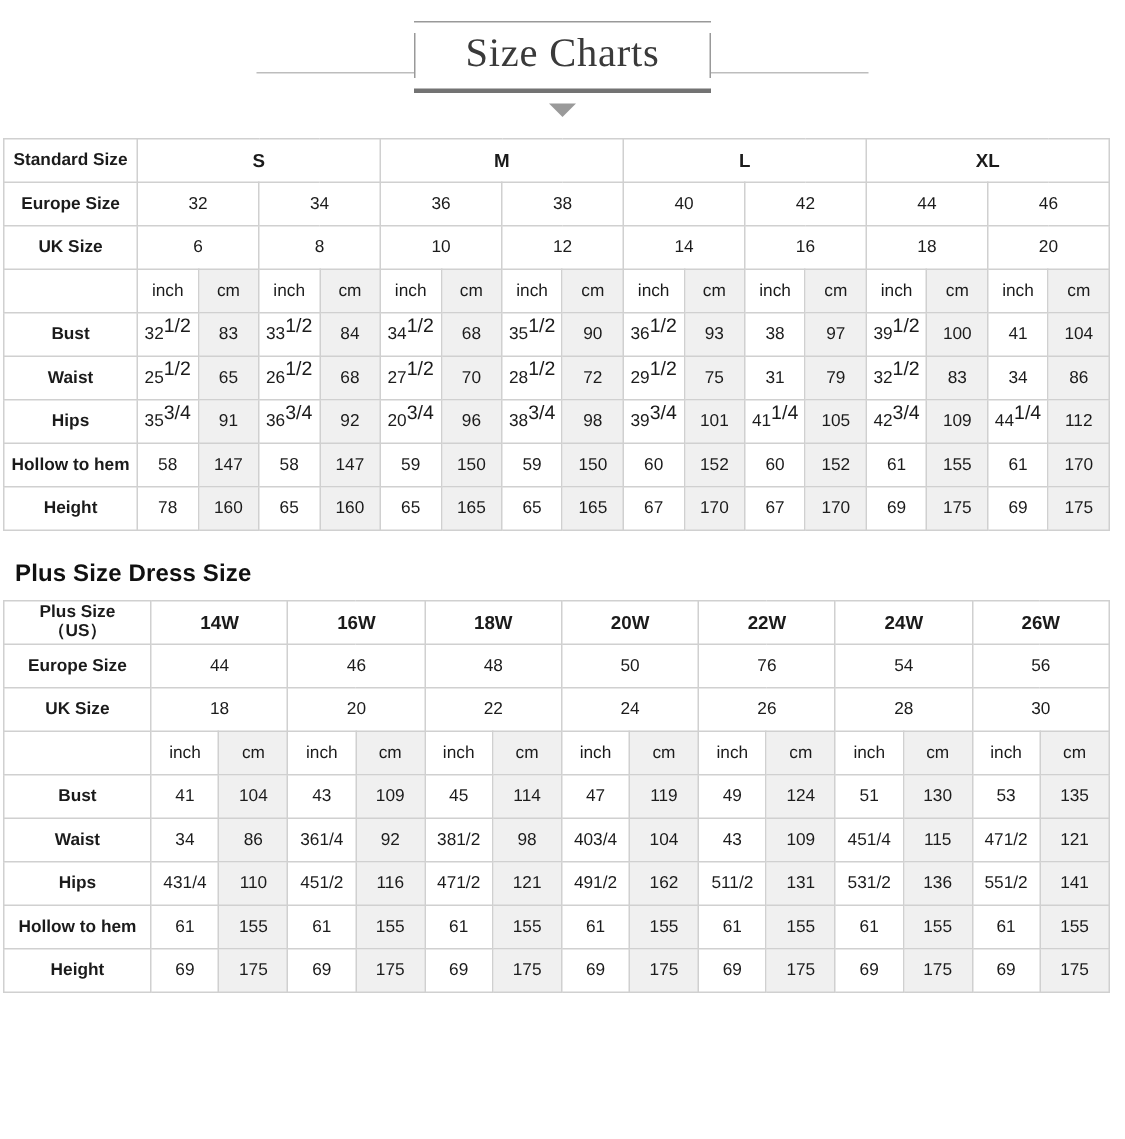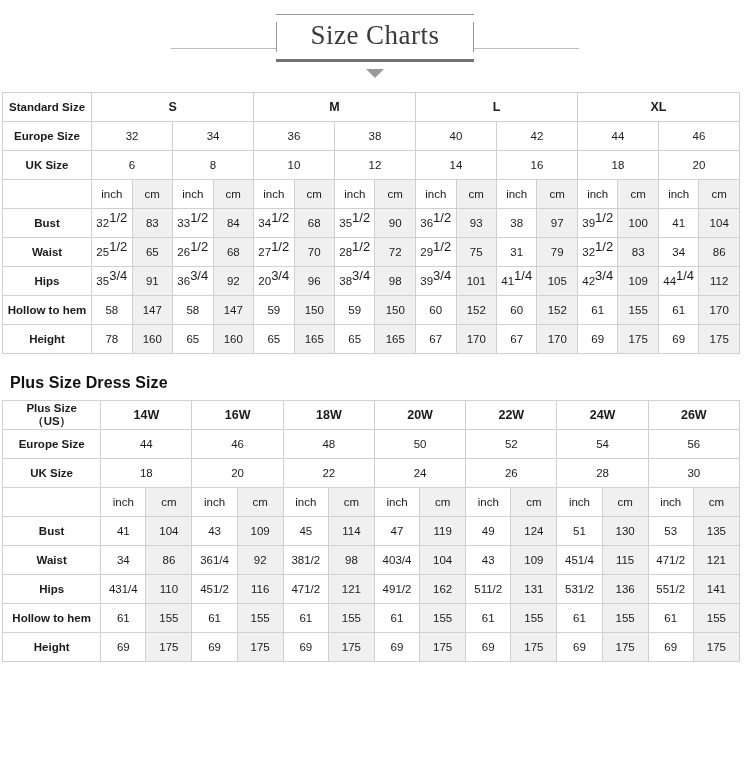--- a/index.html
+++ b/index.html
@@ -364,21 +364,21 @@
             <td class="sizegrp" colspan="2">22W</td>
             <td class="sizegrp" colspan="2">24W</td>
             <td class="sizegrp" colspan="2">26W</td>
           </tr>
           <tr>
             <td class="rowhead">Europe Size</td>
             <td colspan="2">44</td>
             <td colspan="2">46</td>
             <td colspan="2">48</td>
             <td colspan="2">50</td>
-            <td colspan="2">52</td>
+            <td colspan="2">76</td>
             <td colspan="2">54</td>
             <td colspan="2">56</td>
           </tr>
           <tr>
             <td class="rowhead">UK Size</td>
             <td colspan="2">18</td>
             <td colspan="2">20</td>
             <td colspan="2">22</td>
             <td colspan="2">24</td>
             <td colspan="2">26</td>

